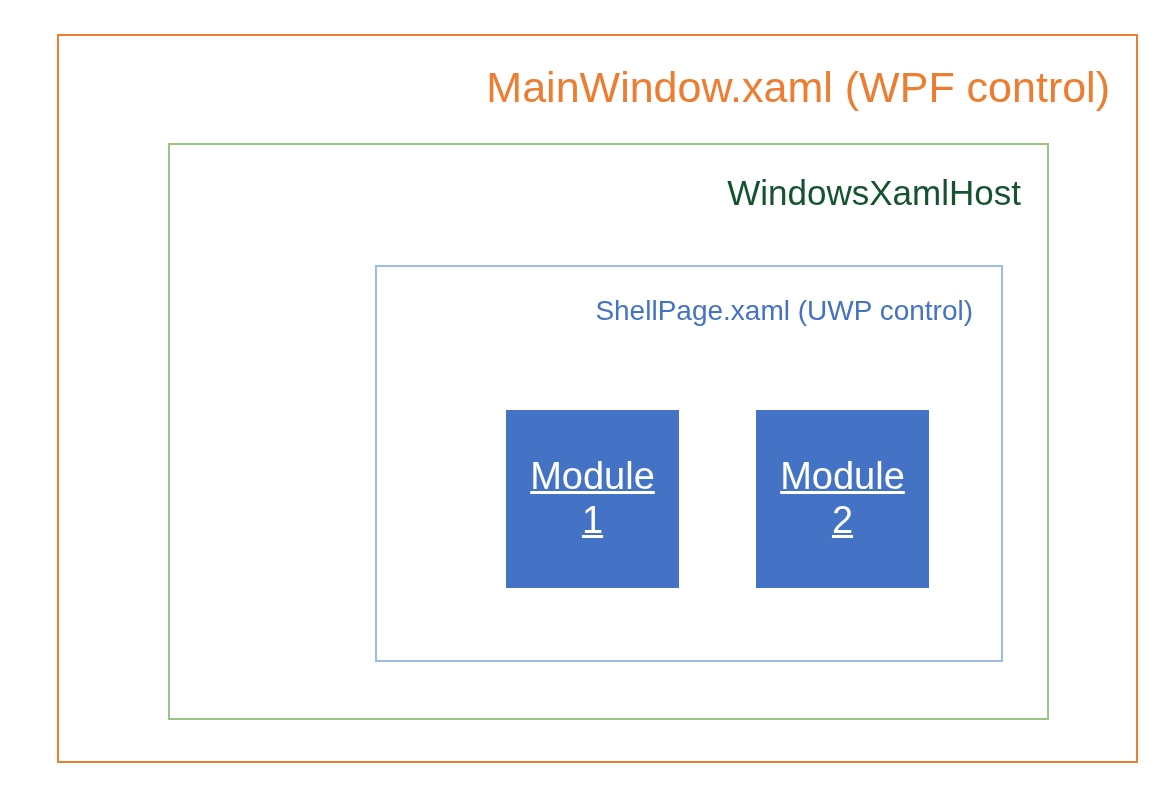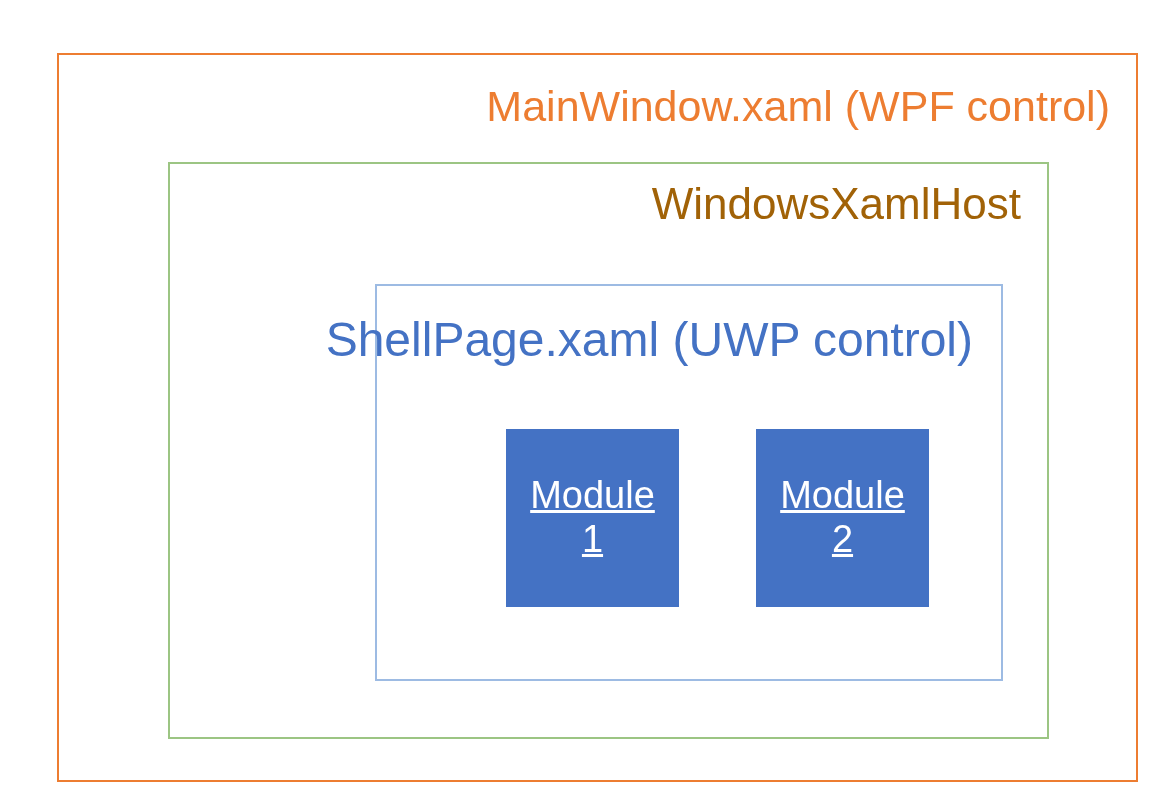--- a/index.html
+++ b/index.html
@@ -28,21 +28,20 @@
     box-sizing: border-box;
     background: transparent;
   }
 
   .layer-outer {
     left: 57px;
     top: 34px;
     width: 1081px;
     height: 729px;
     border: 2px solid #ED7D31;
-    margin-top: 19px;
   }
 
   .layer-middle {
     left: 109px;
     top: 107px;
     width: 881px;
     height: 577px;
     border: 2px solid #9CC583;
   }
 
@@ -63,29 +62,29 @@
     font-weight: 400;
   }
 
   .label-outer {
     top: 30px;
     font-size: 43px;
     color: #ED7D31;
   }
 
   .label-middle {
-    top: 18px;
-    font-size: 44px;
-    color: #a16207;
+    top: 30px;
+    font-size: 35px;
+    color: #14532d;
   }
 
   .label-inner {
     top: 30px;
     right: 28px;
-    font-size: 48px;
+    font-size: 28px;
     color: #4472C4;
   }
 
   
   .module-row {
     position: absolute;
     left: 129px;
     top: 143px;
     width: 422px;
     height: 178px;

